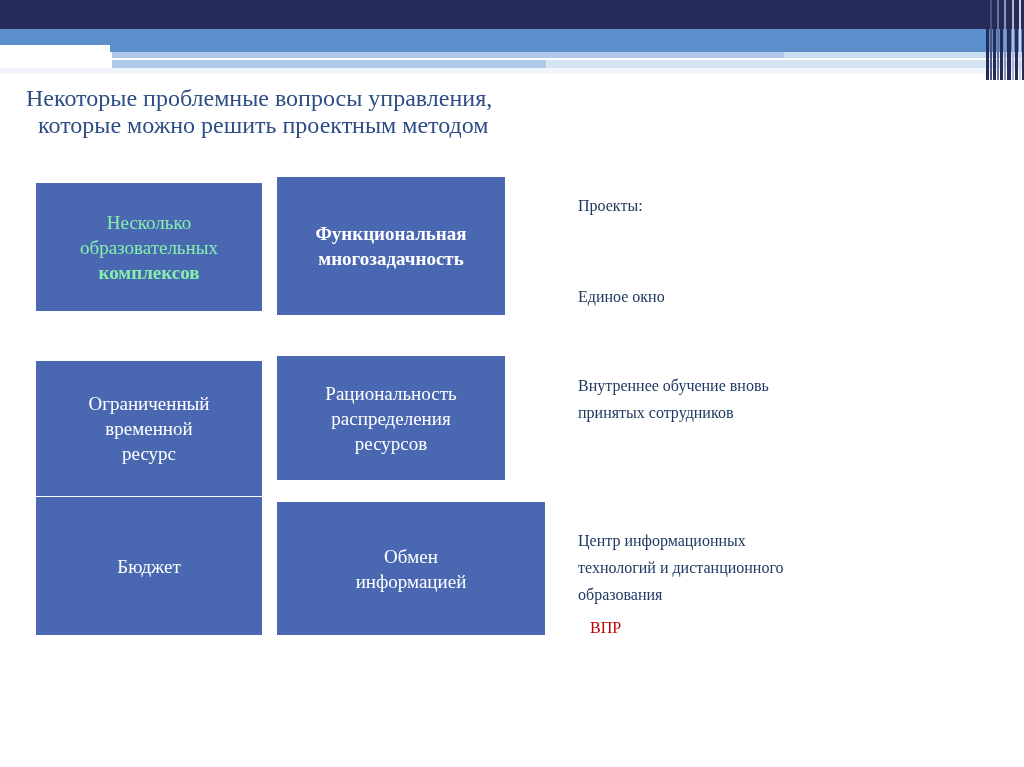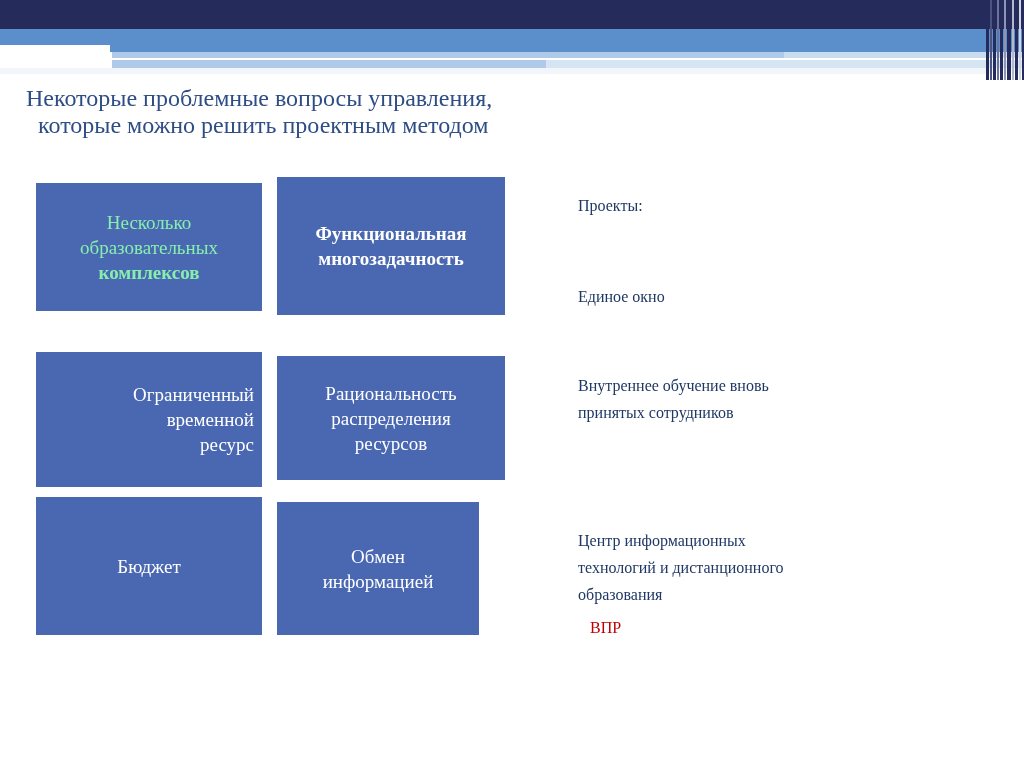--- a/index.html
+++ b/index.html
@@ -126,26 +126,26 @@
     font-family: "Liberation Serif", "DejaVu Serif", serif;
     padding: 4px 8px;
     box-sizing: border-box;
   }
   .box .inner { width: 100%; }
   .box .ln { display: block; }
   .box .ln.b { font-weight: bold; }
 
   
   #box-1 { left: 36px;  top: 183px; width: 226px; height: 128px; }
-  #box-3 { left: 36px;  top: 352px; width: 226px; height: 135px; text-align: right; }
+  #box-3 { left: 36px;  top: 361px; width: 226px; height: 135px; }
   #box-5 { left: 36px;  top: 497px; width: 226px; height: 138px; }
   
   #box-2 { left: 277px; top: 177px; width: 228px; height: 138px; }
   #box-4 { left: 277px; top: 356px; width: 228px; height: 124px; }
-  #box-6 { left: 277px; top: 502px; width: 202px; height: 133px; }
+  #box-6 { left: 277px; top: 502px; width: 268px; height: 133px; }
 
   
   .rtext {
     position: absolute;
     left: 578px;
     color: #1F3864;
     font-size: 16px;
     line-height: 27px;
     font-family: "Liberation Serif", "DejaVu Serif", serif;
     white-space: pre-line;

